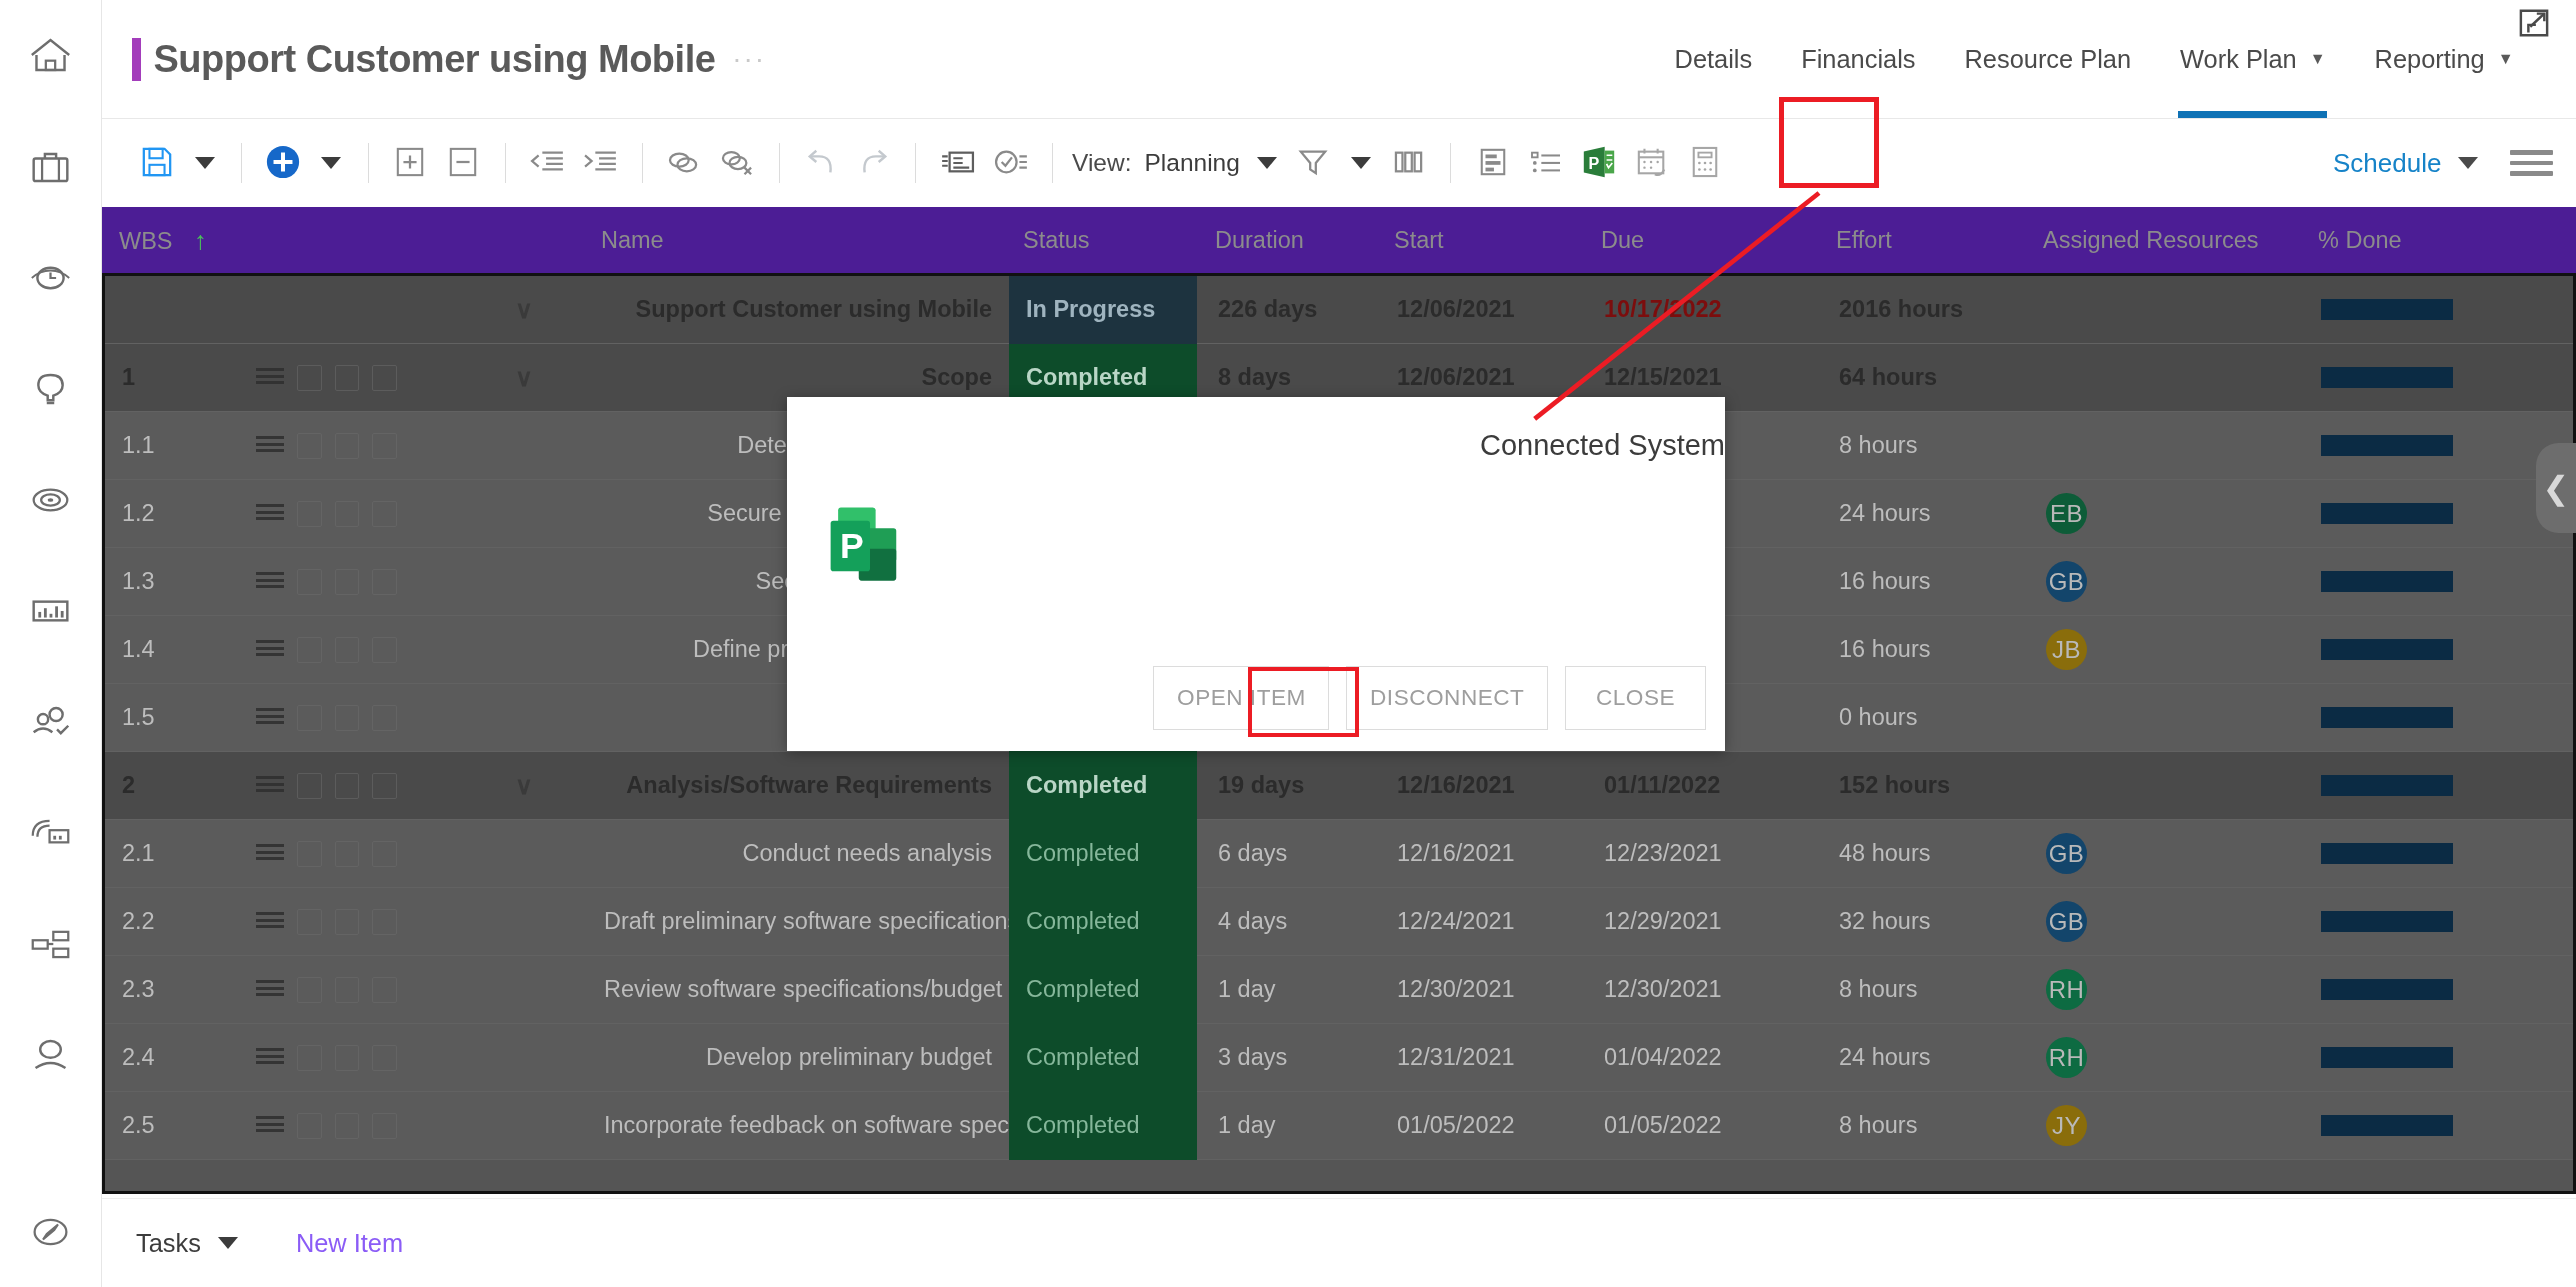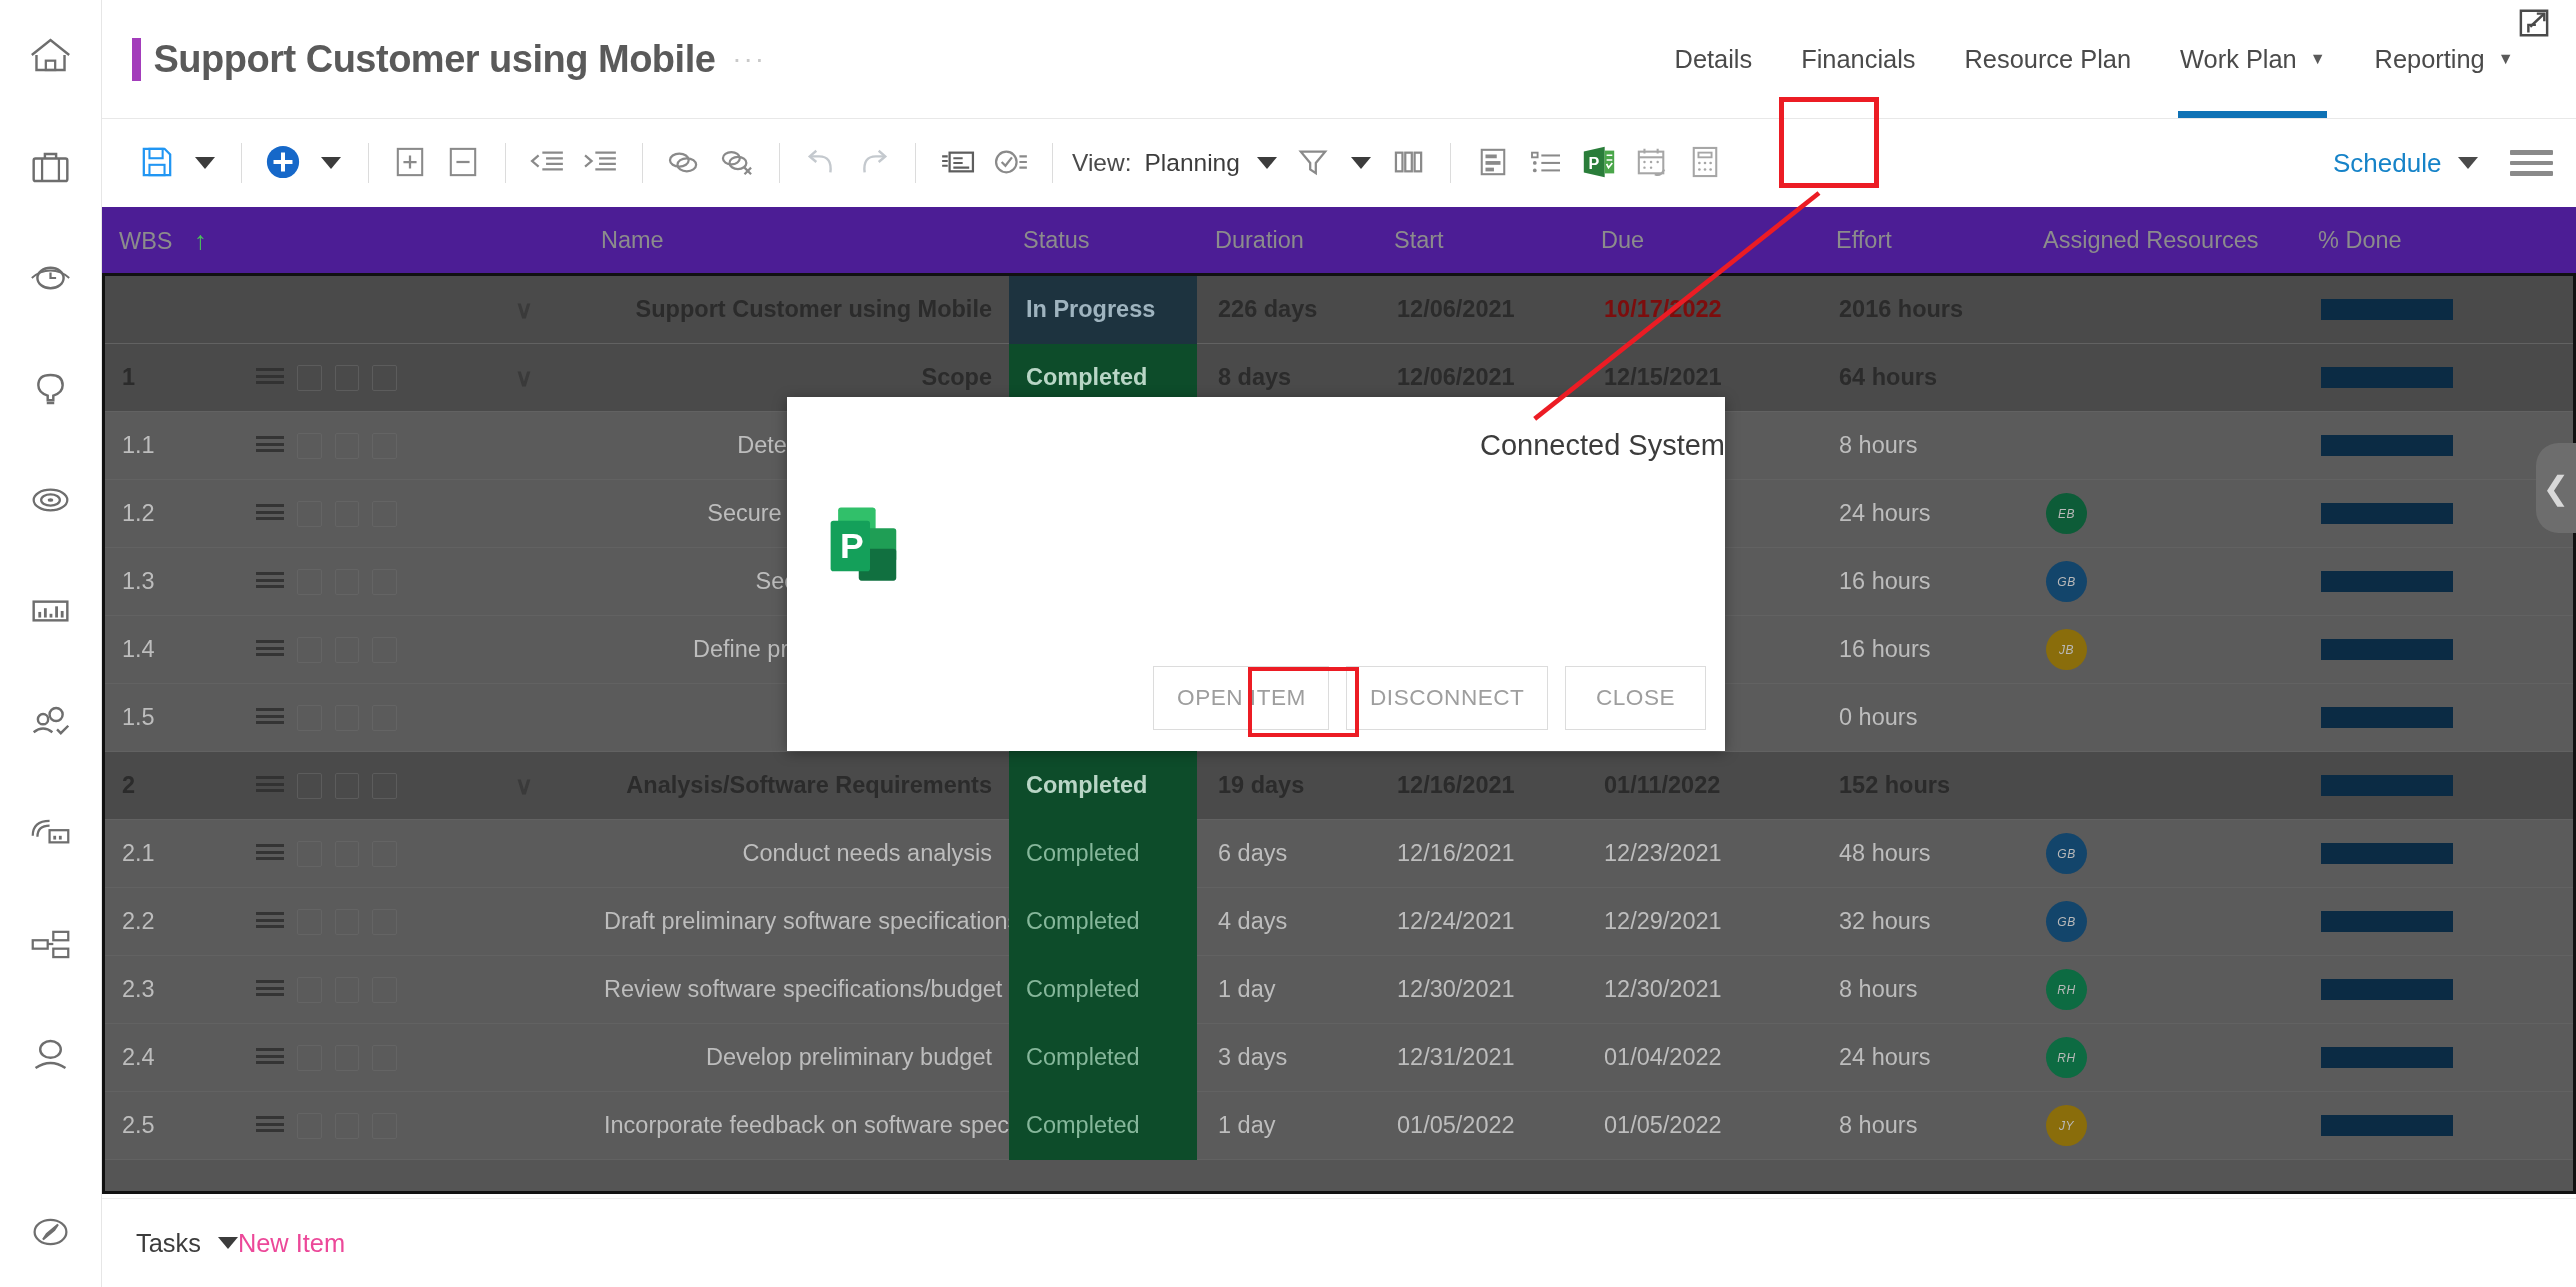--- a/index.html
+++ b/index.html
@@ -119,21 +119,21 @@
   .status-chip { height:68px; width:188px; margin-left:-17px; padding-left:17px; display:flex; align-items:center; }
   .st-inprogress { background:#1d333f; color:#9fb4bf; }
   .st-completed  { background:#0d4c2a; color:#86b79b; }
   .st-completed-b{ background:#0d4c2a; color:#b9d6c6; font-weight:bold;}
 
   .due-overdue { color:#7c0d0d; }
 
   .avatar {
     width:41px; height:41px; border-radius:50%;
     display:flex; align-items:center; justify-content:center;
-    font-size:12px; color:#b9b9b9; letter-spacing:0.5px;font-style:italic;
+    font-size:24px; color:#b9b9b9; letter-spacing:0.5px;
   }
   .bar { height:21px; background:#0b2b44; width:132px; }
 
   .ico-line { width:28px; height:22.6px; position:relative; opacity:.85; }
   .ico-line i { position:absolute; left:0; right:0; height:2.8px; background:#2e2e2e; }
   .ico-line i:nth-child(1){ top:1.9px;} .ico-line i:nth-child(2){ top:8.5px;} .ico-line i:nth-child(3){ top:15px;}
   .ico-ghost { width:24.5px; height:26px; border:1.9px solid #6b6b6b; border-radius:1.9px; opacity:.55; }
 
   .chev { font-size:24.5px; color:#9a9a9a; }
   .row.summary .chev, .row.project .chev { color:#3a3a3a; }
@@ -146,21 +146,21 @@
   }
 
   
   .footer {
     position:absolute; left:102px; top:1198px; width:2474px; height:89px;
     background:#fff; display:flex; align-items:center; padding-left:34px;
     border-top:0.9px solid #eee;
   }
   .footer-sel { font-size:25.4px; color:#3c3c3c; display:flex; align-items:center; cursor:pointer; }
   .footer-sel .caret { margin-left:17px; width:0;height:0;border-left:10.4px solid transparent;border-right:10.4px solid transparent;border-top:12.2px solid #3c3c3c;}
-  .footer-link { font-size:25.4px; color:#ec4899; cursor:pointer; }
+  .footer-link { font-size:25.4px; color:#8b5cf6; margin-left:58px; cursor:pointer; }
 
   
   .dialog {
     position:absolute; left:787px; top:397px; width:938px; height:354px;
     background:#fff; box-shadow:0 1.9px 13px rgba(0,0,0,.35); z-index:40;
   }
   .dlg-title { font-size:29px; color:#3c3c3c; padding:32px 0 0 38px;text-align:right; }
   .dlg-body { display:flex; padding:24.5px 0 0 38px; }
   .dlg-icon { width:113px; flex:0 0 113px; padding-top:13px; }
   .dlg-text { padding-left:24.5px; }

